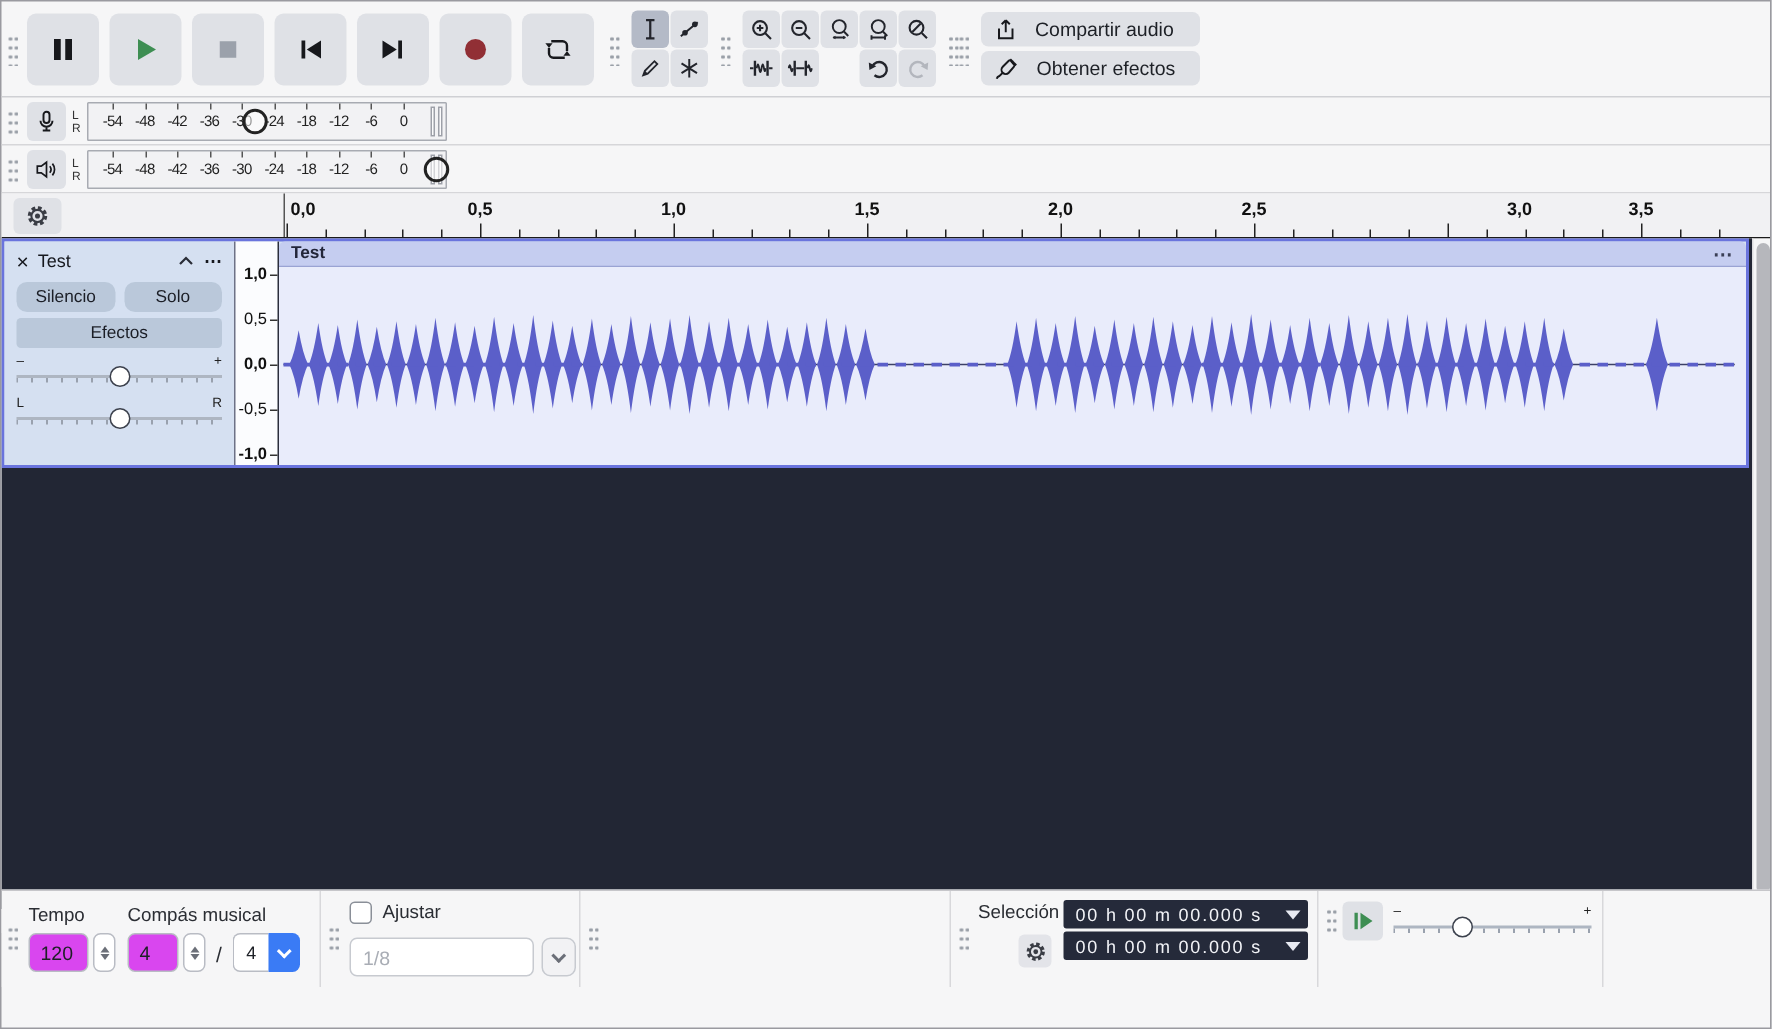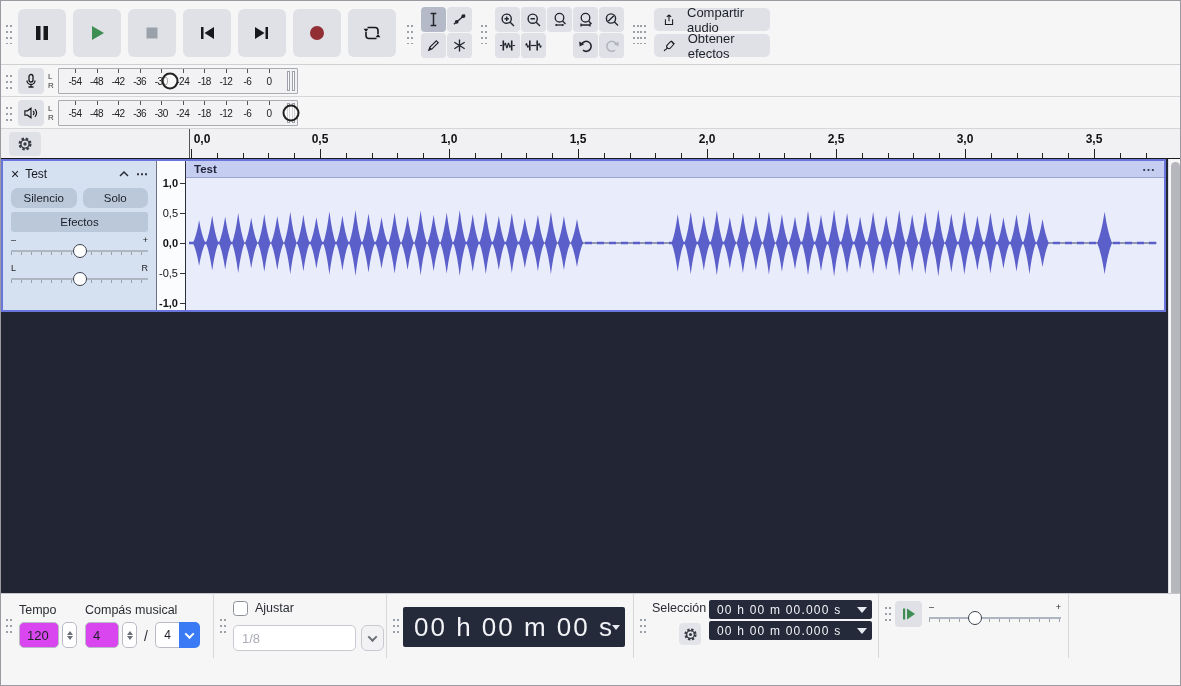--- a/index.html
+++ b/index.html
@@ -27,21 +27,21 @@
   .toolbar1 { height:64px; border-bottom:1px solid #cfd0d4; display:flex; align-items:center; padding:0 4px; }
   .transport { display:flex; gap:7px; margin:0 10px 0 6px; }
   .tbtn { width:48px; height:48px; border-radius:6px; }
   .toolgrid { display:grid; grid-template-columns:repeat(2,25px); grid-auto-rows:25px; gap:1px; margin:0 8px; }
   .editgrid { display:grid; grid-template-columns:repeat(5,25px); grid-auto-rows:25px; gap:1px; margin:0 8px; }
   .sbtn { width:25px; height:25px; border-radius:4px; }
   .sbtn.active { background:#b4bac7; }
   .sbtn.blank { background:transparent; }
   .audio-setup { width:90px; height:50px; border-radius:6px; flex-direction:column; gap:2px; margin:0 8px; font-size:13px; }
   .share-col { display:flex; flex-direction:column; gap:3px; margin:0 8px; }
-  .share-btn { width:116px; height:23px; border-radius:5px; justify-content:flex-start; gap:12px; padding:0 9px; font-size:13px; }
+  .share-btn { width:146px; height:23px; border-radius:5px; justify-content:flex-start; gap:12px; padding:0 9px; font-size:13px; }
 
   
   .meter-row { height:32px; border-bottom:1px solid #d6d6d9; display:flex; align-items:center; padding:0 4px; }
   .mbtn { width:26px; height:26px; border-radius:4px; margin:0 4px 0 6px; }
   .lr { display:flex; flex-direction:column; justify-content:center; font-size:8px; line-height:9px; color:#333; width:10px; }
   .meter-box { position:relative; width:240px; height:26px; border:1px solid #a8abb2; background:#f2f2f4; border-radius:1px; }
   .meter-num { position:absolute; top:7px; font-size:10px; color:#222; transform:translateX(-50%); letter-spacing:-0.5px; }
   .meter-tick { position:absolute; top:0; width:1px; height:4px; background:#555; }
   .meter-bars { position:absolute; right:2px; top:2px; bottom:2px; display:flex; gap:2px; }
   .meter-bars i { width:3px; height:100%; border:1px solid #9da0a8; background:#fbfbfc; }
@@ -411,21 +411,21 @@
         <div class="tl-tick" style="left: 1067.2px; height: 5px;"></div>
         <div class="tl-tick" style="left: 1093px; height: 9px;"></div>
         <div class="tl-tick" style="left: 1118.8px; height: 5px;"></div>
         <div class="tl-tick" style="left: 1144.6px; height: 5px;"></div>
         <span class="tl-label" style="left: 201px;">0,0</span>
         <span class="tl-label" style="left: 319px;">0,5</span>
         <span class="tl-label" style="left: 448px;">1,0</span>
         <span class="tl-label" style="left: 577px;">1,5</span>
         <span class="tl-label" style="left: 706px;">2,0</span>
         <span class="tl-label" style="left: 835px;">2,5</span>
-        <span class="tl-label" style="left: 964px;">3,0</span>
+        <span class="tl-label" style="left: 1012px;">3,0</span>
         <span class="tl-label" style="left: 1093px;">3,5</span>
       </div>
   </div>
 
   <div class="track-area">
     <div class="track-box">
       <div class="panel">
         <div class="panel-head">
           <span style="font-size:14px;">×</span>
           <span class="panel-title">Test</span>
@@ -518,24 +518,20 @@
     <span class="grip" style="position:absolute;left:218px;top:22px;"></span>
     <div class="checkbox" style="left:232px;top:7px;"></div>
     <span class="blabel" style="left:254px;top:7px;">Ajustar</span>
     <div class="combo-dis" style="left:232px;top:31px;width:123px;">1/8</div>
     <div class="chevbtn" style="left:360px;top:31px;">
         <span class="chev"></span>
       </div>
     <div class="vdiv" style="left:385px;"></div>
 
     <span class="grip" style="position:absolute;left:391px;top:22px;"></span>
-    <div class="timebox big" style="left:402px;top:13px;width:222px;height:40px;">
-      <span>00 h 00 m 00 s</span>
-      <span class="caret-down white"></span>
-    </div>
     <div class="vdiv" style="left:632px;"></div>
 
     <span class="grip" style="position:absolute;left:638px;top:22px;"></span>
     <span class="blabel" style="left:651px;top:7px;">Selección</span>
     <div class="gearbtn" style="left:678px;top:29px;">
       <svg width="15" height="15" viewBox="0 0 16 16">
         <circle cx="8" cy="8" r="5.2" fill="none" stroke="#3a3d45" stroke-width="2.6" stroke-dasharray="2.4 1.7"></circle>
         <circle cx="8" cy="8" r="4.1" fill="none" stroke="#3a3d45" stroke-width="1.4"></circle>
         <circle cx="8" cy="8" r="1.7" fill="#3a3d45"></circle>
       </svg>

